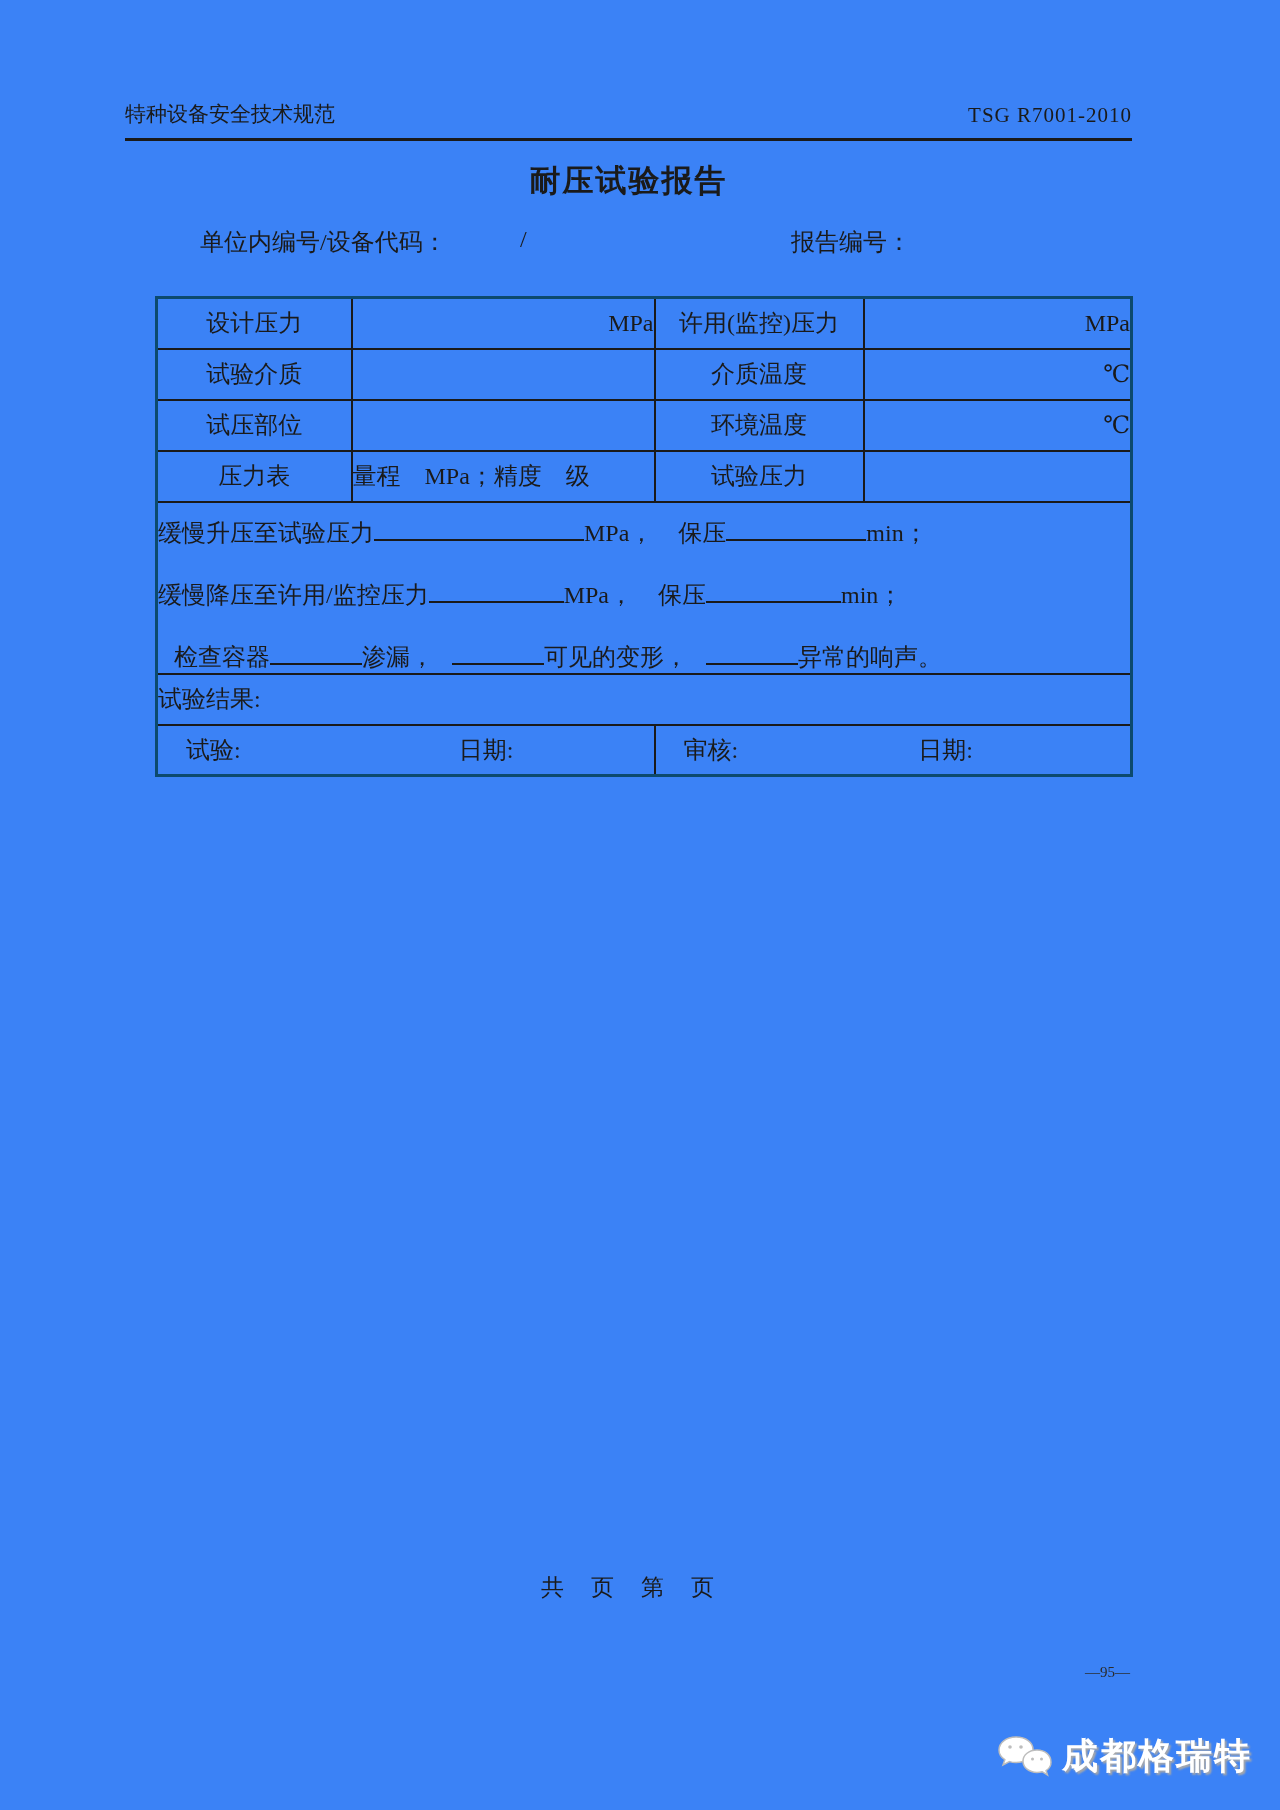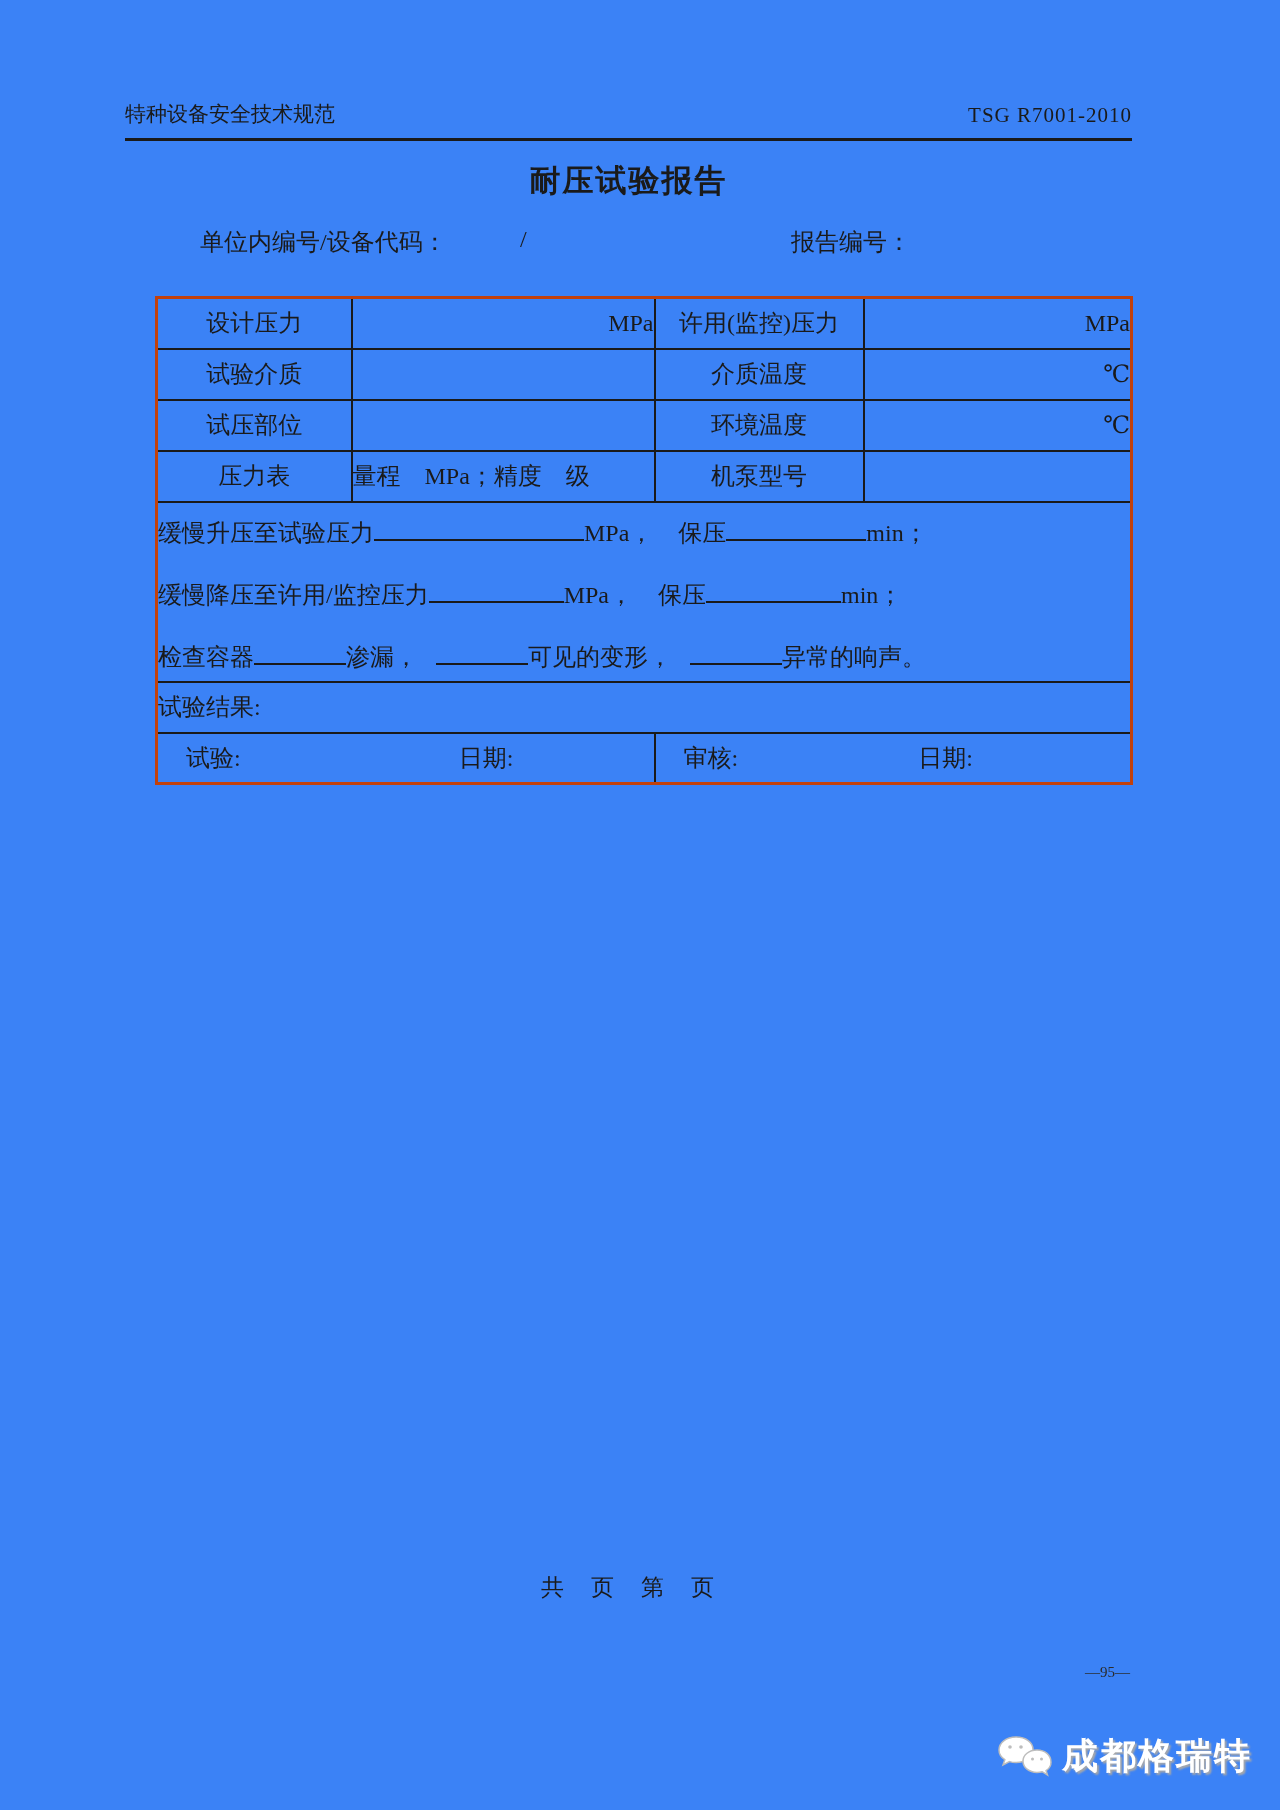--- a/index.html
+++ b/index.html
@@ -56,37 +56,37 @@
     border-collapse: collapse;
     table-layout: fixed;
     font-size: 24px;
   }
   table.form td {
     border: 2px solid #1a1a1a;
     height: 51px;
     padding: 0;
     vertical-align: middle;
   }
-  table.form { border: 3px solid #c2410c; }
+  table.form { border: 3px solid #0c4a6e; }
   td.lbl  { text-align: center; }
   td.val-r { text-align: right; padding-right: 12px; }
   td.val-l { text-align: left; padding-left: 18px; }
   td.section-hdr {
     height: 62px;
     text-align: center;
     font-weight: bold;
     letter-spacing: 1px;
   }
   td.procedure-cell {
     height: 206px;
     vertical-align: middle;
     padding: 8px 0 8px 56px;
   }
   .proc-line { margin: 14px 0 30px 0; white-space: nowrap; }
-  .proc-line:last-child { margin-bottom: 8px; }
+  .proc-line:last-child { margin-bottom: 0; padding-left: 16px; }
   .blank {
     display: inline-block;
     border-bottom: 2px solid #1a1a1a;
     height: 1em;
     vertical-align: baseline;
   }
   .w210 { width: 210px; }
   .w140 { width: 140px; }
   .w135 { width: 135px; }
   .w92  { width: 92px; }
@@ -175,21 +175,21 @@
       </tr>
       <tr>
         <td class="lbl">试压部位</td>
         <td class="val-r"></td>
         <td class="lbl">环境温度</td>
         <td class="val-r">℃</td>
       </tr>
       <tr>
         <td class="lbl">压力表</td>
         <td class="val-l">量程　MPa；精度　级</td>
-        <td class="lbl">机泵型号</td>
+        <td class="lbl">试验压力</td>
         <td class="val-r"></td>
       </tr>
       <tr>
         <td class="procedure-cell" colspan="4">
           <div class="proc-line">
             <span>缓慢升压至试验压力</span><span class="blank w210"></span><span>MPa，</span><span class="gap25"></span><span>保压</span><span class="blank w140"></span><span>min；</span>
           </div>
           <div class="proc-line">
             <span>缓慢降压至许用/监控压力</span><span class="blank w135"></span><span>MPa，</span><span class="gap25"></span><span>保压</span><span class="blank w135"></span><span>min；</span>
           </div>

